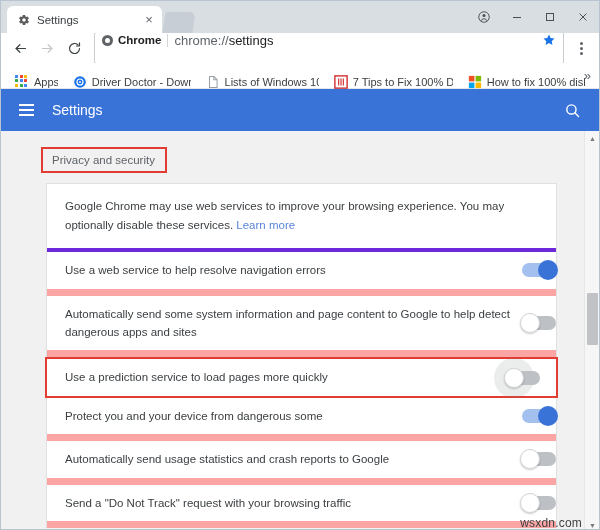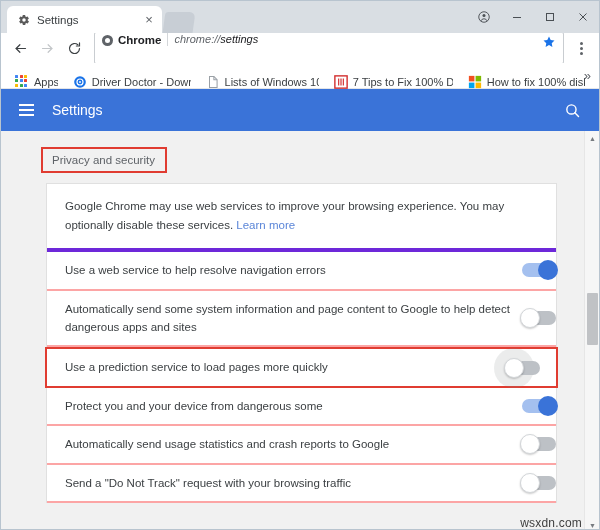--- a/index.html
+++ b/index.html
@@ -109,20 +109,21 @@
   .nav-btn.disabled { color: #c3c6c9; }
 
   .omnibox {
     flex: 1 1 auto;
     height: 32px;
     margin: 0 4px 0 5px;
     background: #ffffff;
     border: 1px solid #c9cdd1;
     border-radius: 2px;
     display: flex;
+    align-items: center;
     padding: 0 5px 16px 7px;
     gap: 6px;
   }
 
   .omnibox-chip {
     display: flex; align-items: center; gap: 5px;
   }
   .chrome-dot {
     width: 11px; height: 11px; border-radius: 50%;
     background: #5f6368;
@@ -135,25 +136,24 @@
     background: #ffffff;
   }
   .omnibox-scheme {
     font-size: 11.5px; color: #202124; font-weight: bold;
   }
   .omnibox-sep {
     width: 1px; height: 13px; background: #d3d6d9;
   }
   .omnibox-url {
     flex: 1 1 auto;
-    font-size: 11px;
+    font-size: 13px;
     color: #5f6368;
     white-space: nowrap;
     overflow: hidden;
-    font-style: italic;
   }
   .omnibox-url b { color: #202124; font-weight: normal; }
 
   .star-btn {
     width: 18px; height: 18px;
     display: flex; align-items: center; justify-content: center;
     color: #1a73e8;
     flex: 0 0 18px;
   }
 
@@ -267,21 +267,21 @@
     color: #3c4043;
     border-bottom: 4px solid #6d28d9;
   }
   .card-intro a { color: #5b86d8; text-decoration: none; }
 
   .row {
     display: flex;
     align-items: center;
     min-height: 34px;
     padding: 9px 0 9px 18px;
-    border-bottom: 2px solid #fca5a5;
+    border-bottom: 7px solid #fca5a5;
     gap: 10px;
     position: relative;
   }
 
   .row-text { flex: 1 1 auto; }
 
   .row-label {
     font-size: 11.5px;
     color: #3c4043;
     line-height: 1.6;

